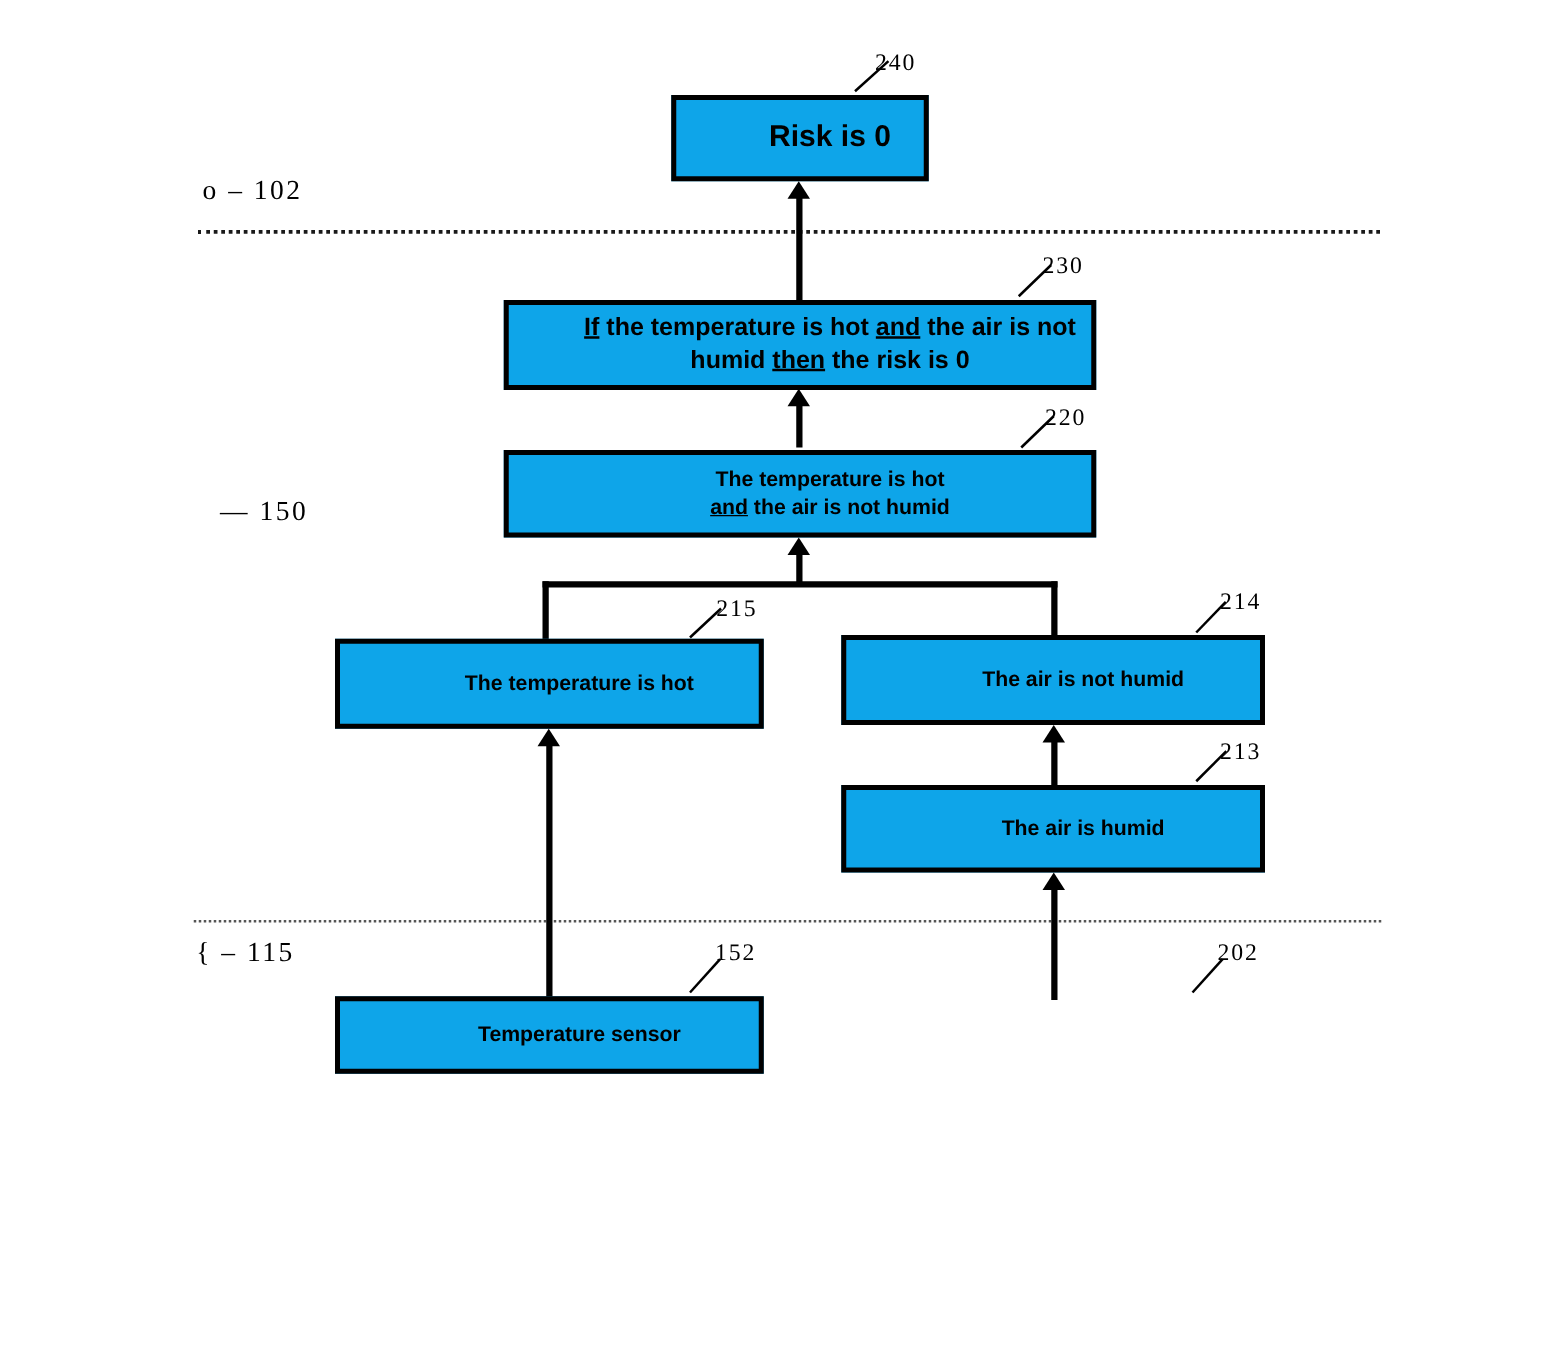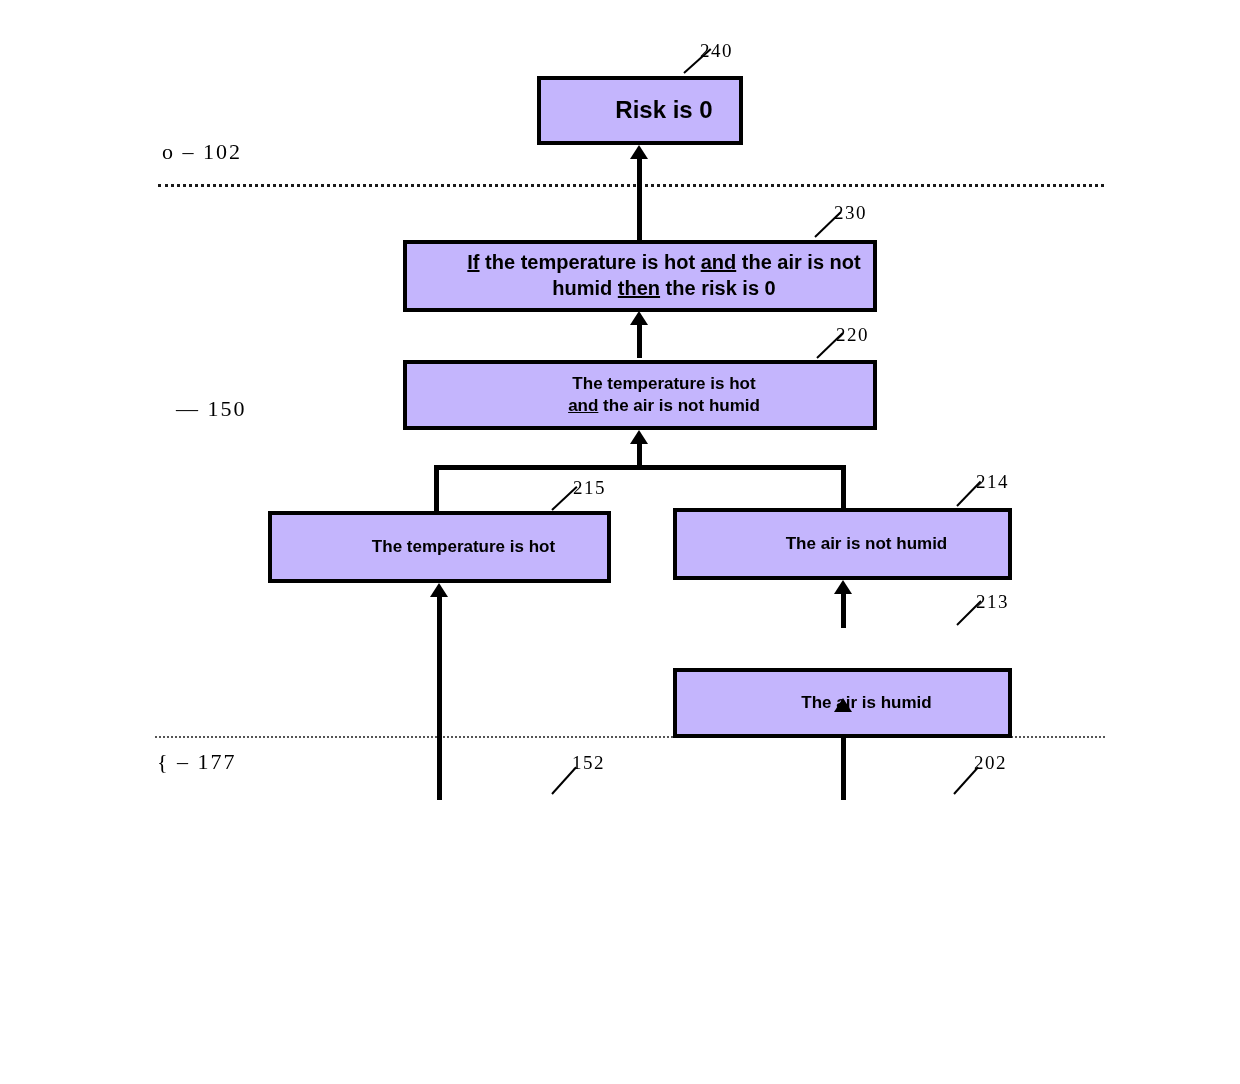--- a/index.html
+++ b/index.html
@@ -17,21 +17,21 @@
     height: 1084px;
     background: #ffffff;
     overflow: hidden;
   }
 
   
   .box {
     position: absolute;
     box-sizing: border-box;
     border: 4px solid #000000;
-    background: #c4b5fd;
+    background: #0ea5e9;
     display: flex;
     align-items: center;
     justify-content: center;
     text-align: center;
     font-weight: bold;
     color: #000000;
     line-height: 1.28;
     z-index: 6;
     padding-left: 48px;
   }
@@ -138,21 +138,21 @@
 <div id="figure">
 
   <div class="sep sep-top" style="left:158px; top:184px; width:946px;"></div>
 
   <div class="sep sep-bottom" style="left:155px; top:736px; width:950px;"></div>
 
   <div class="layerlabel" style="left:162px; top:139px;">o – 102</div>
 
   <div class="layerlabel" style="left:176px; top:396px;">— 150</div>
 
-  <div class="layerlabel" style="left:157px; top:749px;">{ – 177</div>
+  <div class="layerlabel" style="left:157px; top:749px;">{ – 115</div>
 
   <div class="box box-big" style="left:537px; top:76px; width:206px; height:69px;">
     <span class="txt">Risk is 0</span>
   </div>
   <div class="refnum" style="left:700px; top:40px;">240</div>
   <div class="leader" style="left:684px; top:72px; width:36px; transform:rotate(-42deg);"></div>
 
   <div class="shaft" style="left:637px; top:158px; width:5px; height:86px;"></div>
   <div class="arrowhead" style="left:630px; top:145px;"></div>
 
@@ -191,32 +191,35 @@
 
   <div class="box box-normal" style="left:673px; top:508px; width:339px; height:72px;">
     <span class="txt">The air is not humid</span>
   </div>
   <div class="refnum" style="left:976px; top:471px;">214</div>
   <div class="leader" style="left:957px; top:505px; width:34px; transform:rotate(-46deg);"></div>
 
   <div class="shaft" style="left:841px; top:593px; width:5px; height:35px;"></div>
   <div class="arrowhead" style="left:834px; top:580px;"></div>
 
-  <div class="box box-normal" style="left:673px; top:628px; width:339px; height:70px;margin-top:40px;">
+  <div class="box box-normal" style="left:673px; top:628px; width:339px; height:70px;">
     <span class="txt">The air is humid</span>
   </div>
   <div class="refnum" style="left:976px; top:591px;">213</div>
   <div class="leader" style="left:957px; top:624px; width:34px; transform:rotate(-45deg);"></div>
 
   <div class="shaft" style="left:841px; top:711px; width:5px; height:89px;"></div>
   <div class="arrowhead" style="left:834px; top:698px;"></div>
 
   <div class="shaft" style="left:437px; top:596px; width:5px; height:204px;"></div>
   <div class="arrowhead" style="left:430px; top:583px;"></div>
 
+  <div class="box box-normal" style="left:268px; top:797px; width:343px; height:62px;">
+    <span class="txt">Temperature sensor</span>
+  </div>
   <div class="refnum" style="left:572px; top:752px;">152</div>
   <div class="leader" style="left:552px; top:793px; width:36px; transform:rotate(-48deg);"></div>
 
   <div class="refnum" style="left:974px; top:752px;">202</div>
   <div class="leader" style="left:954px; top:793px; width:36px; transform:rotate(-48deg);"></div>
 
 
 </div>
 
 </body></html>

